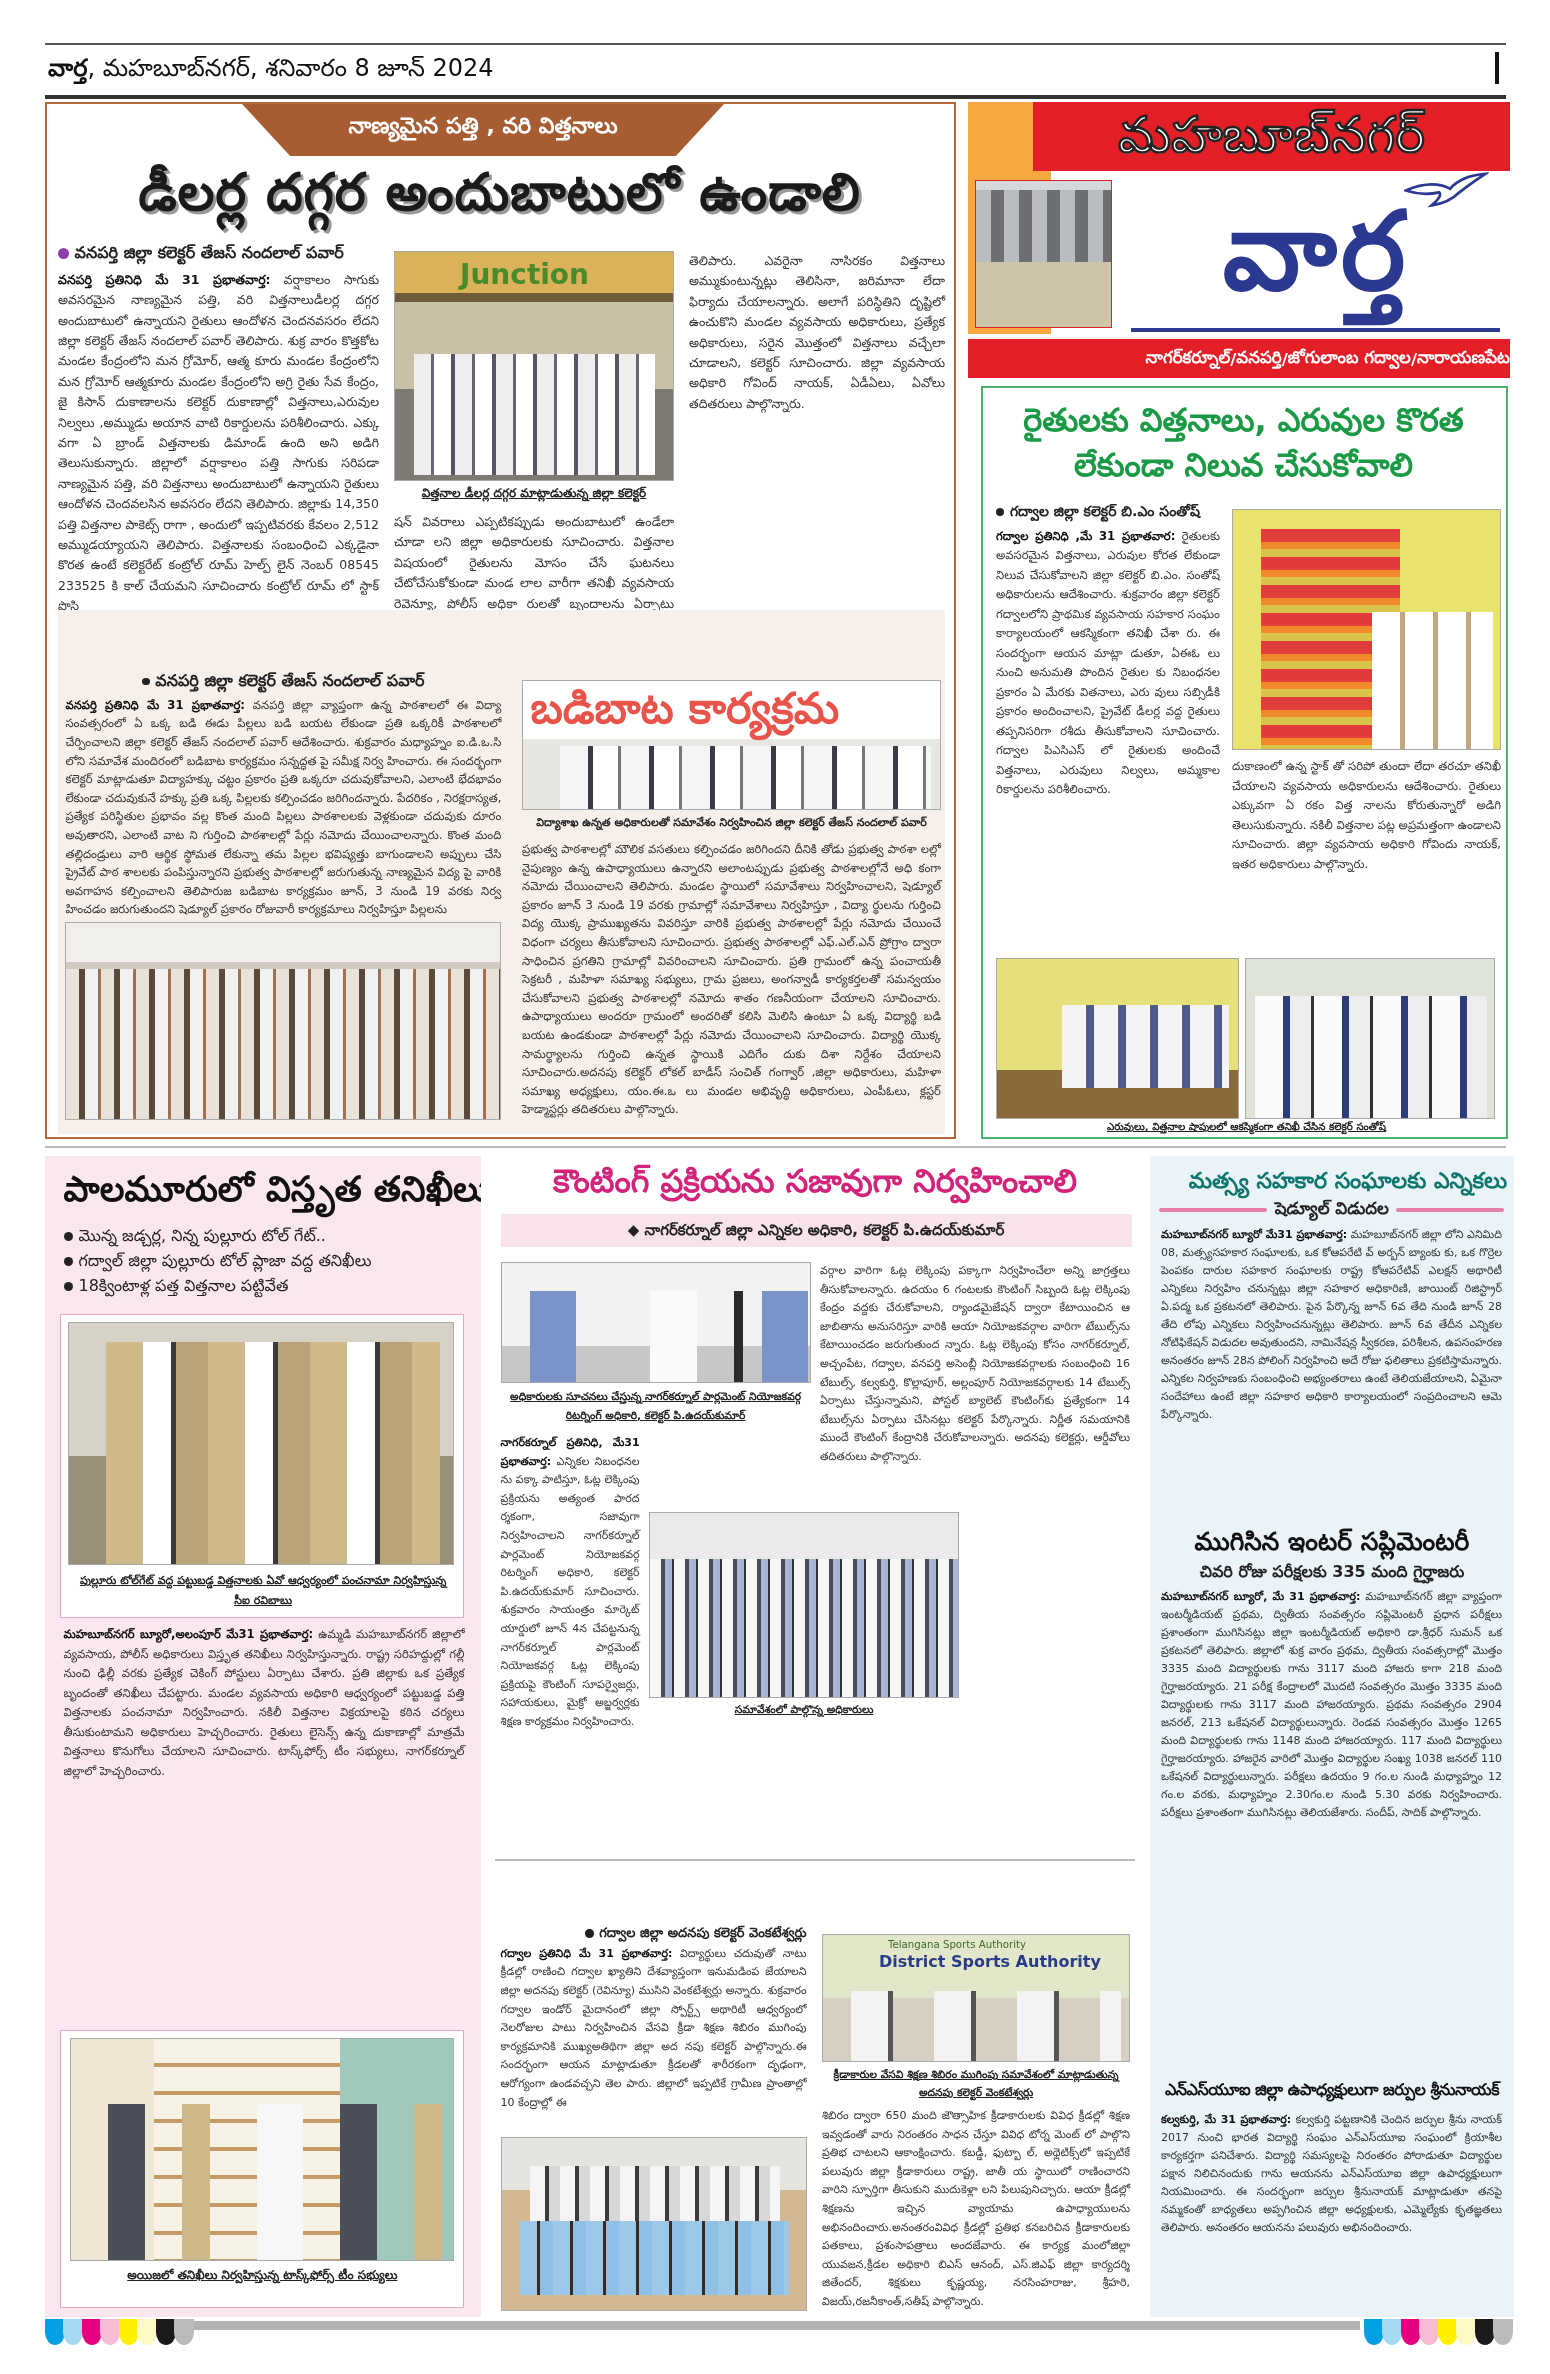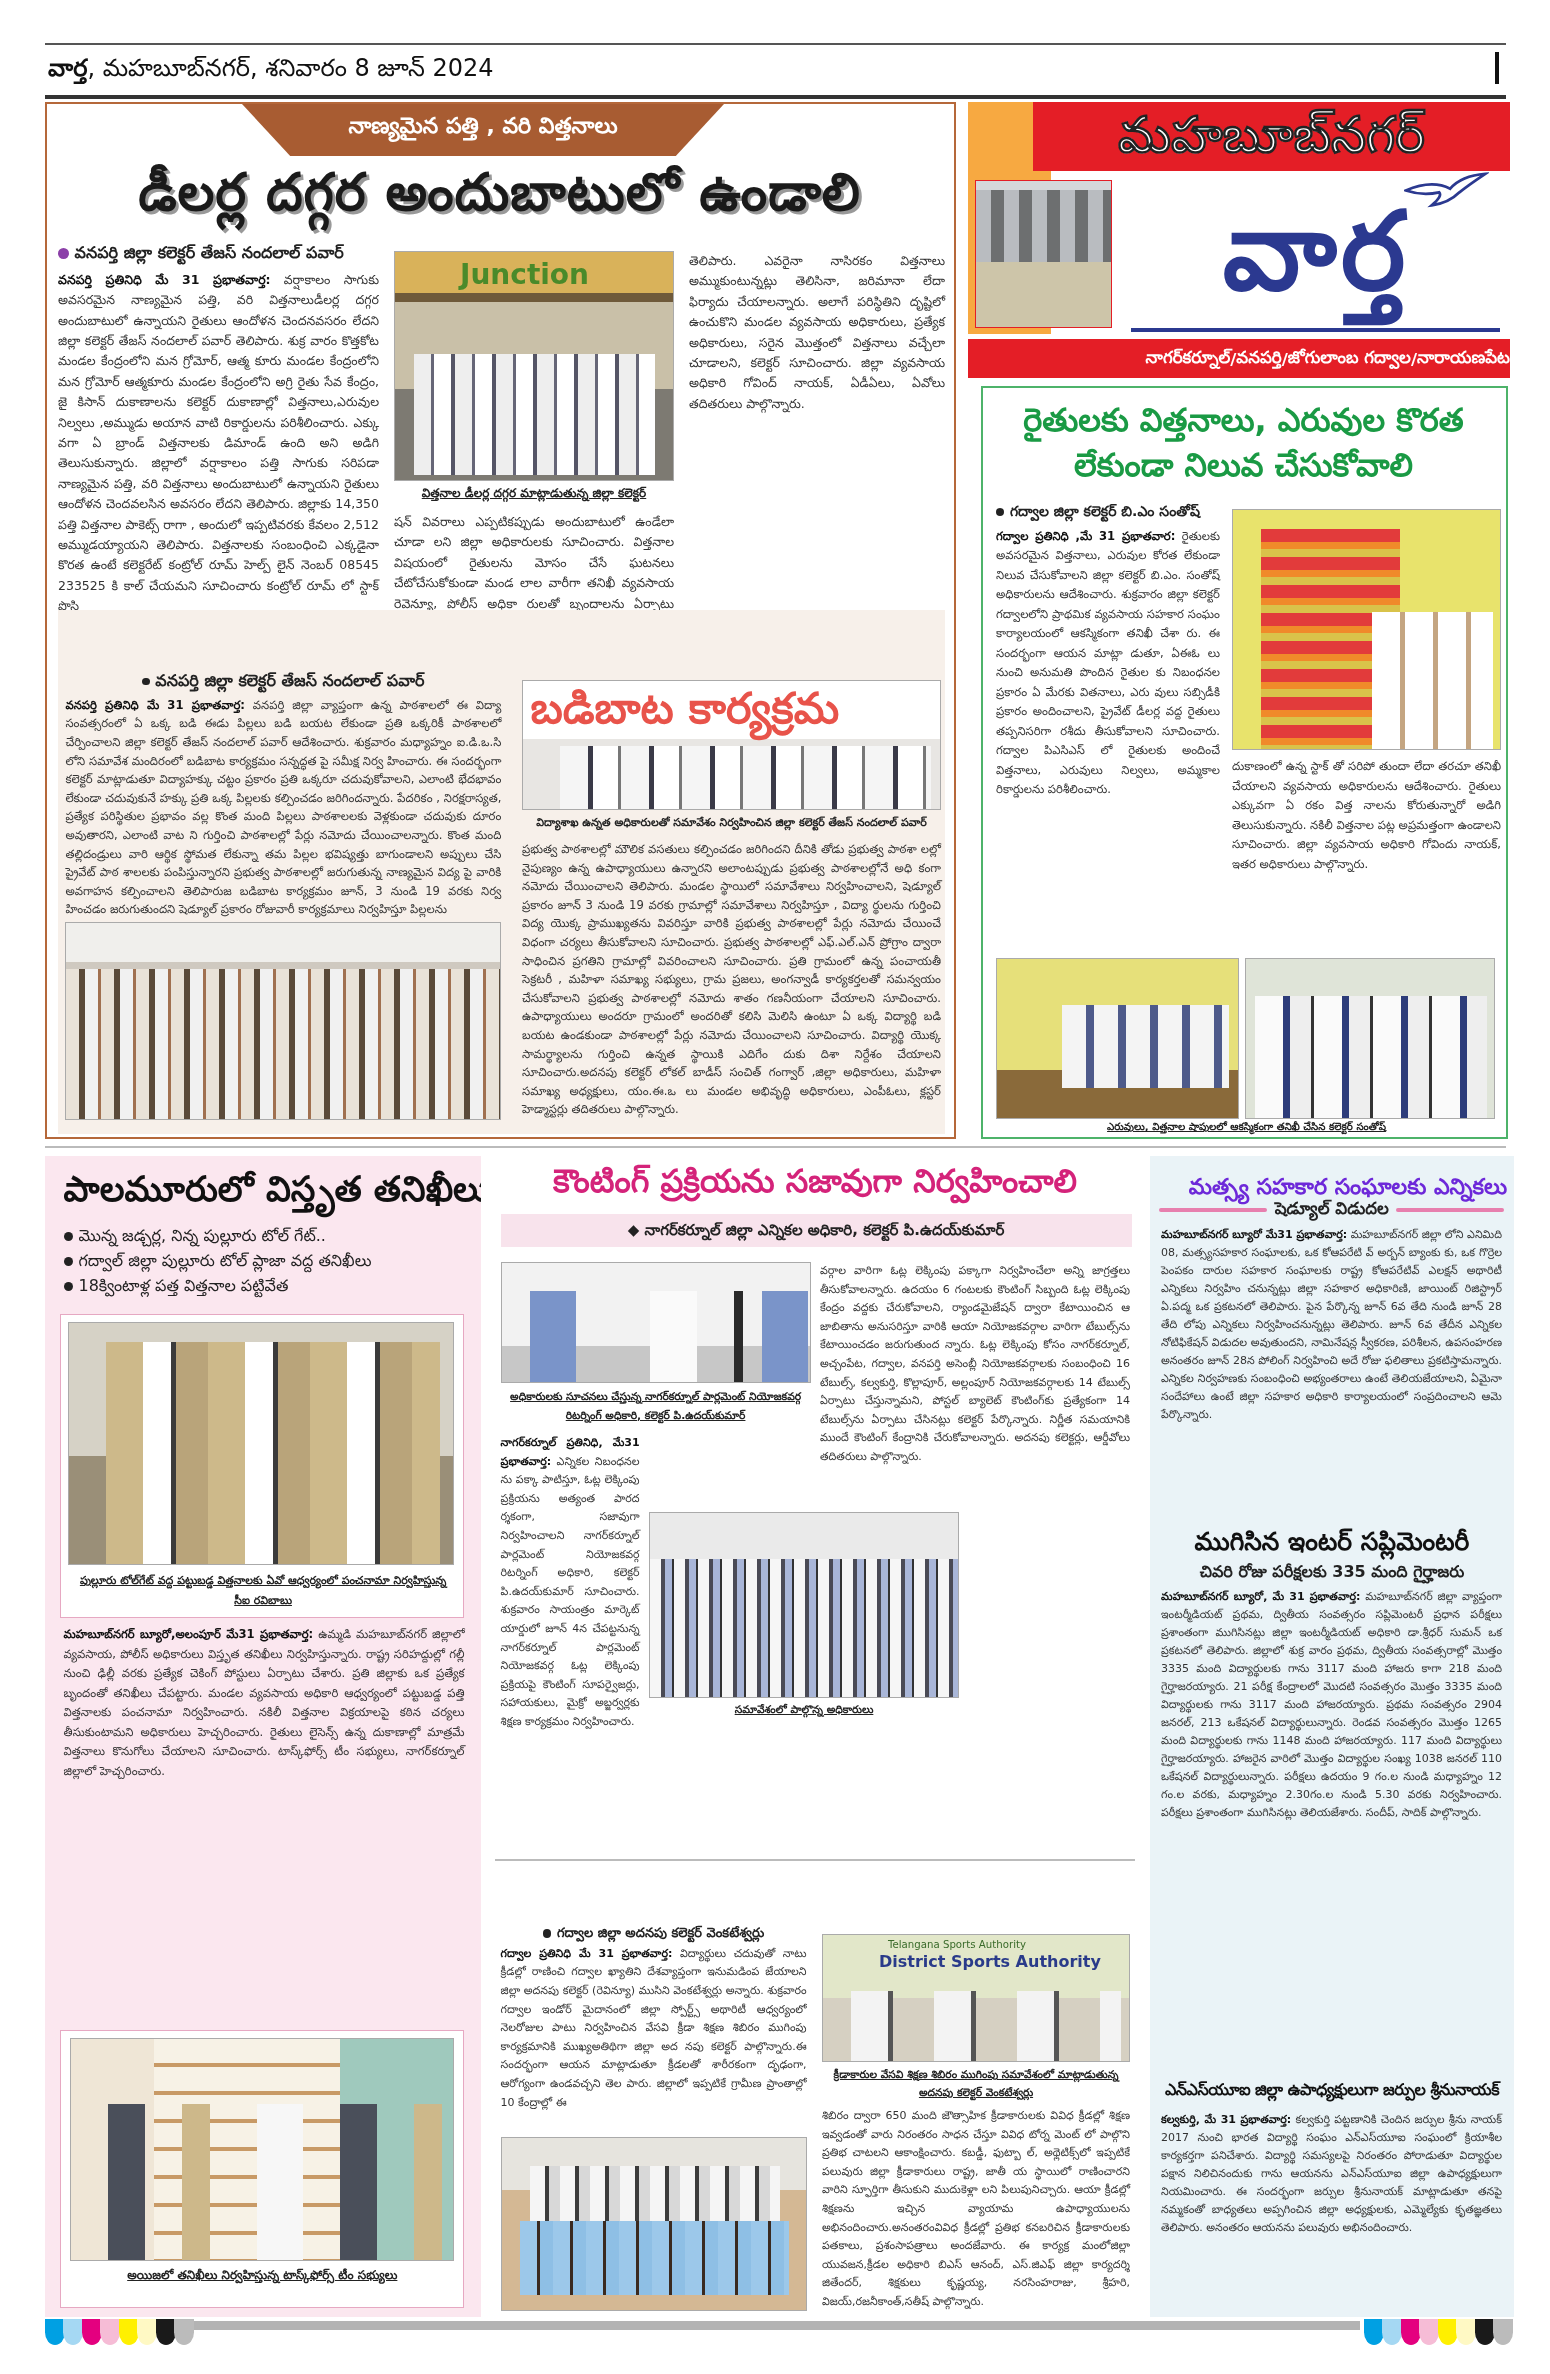--- a/index.html
+++ b/index.html
@@ -144,38 +144,38 @@
     <div class="abs" style="left:0;top:46px;width:310px;height:139px;background:repeating-linear-gradient(90deg,#f6f6f6 0 11px,#4a4a55 11px 15px,#a9b6d8 15px 22px,#333 22px 24px)"></div>
   </div>
   <div class="caption" style="left:154px;top:547px;width:310px;font-size:10.7px">సమావేశంలో పాల్గొన్న అధికారులు</div>
   <div class="body-text abs" style="left:325px;top:106px;width:310px;font-size:11px;line-height:18.6px">వర్గాల వారిగా ఓట్ల లెక్కింపు పక్కాగా నిర్వహించేలా అన్ని జాగ్రత్తలు తీసుకోవాలన్నారు. ఉదయం 6 గంటలకు కౌంటింగ్ సిబ్బంది ఓట్ల లెక్కింపు కేంద్రం వద్దకు చేరుకోవాలని, ర్యాండమైజేషన్ ద్వారా కేటాయించిన ఆ జాబితాను అనుసరిస్తూ వారికి ఆయా నియోజకవర్గాల వారిగా టేబుల్స్‌ను కేటాయించడం జరుగుతుంద న్నారు. ఓట్ల లెక్కింపు కోసం నాగర్‌కర్నూల్, అచ్చంపేట, గద్వాల, వనపర్తి అసెంబ్లీ నియోజకవర్గాలకు సంబంధించి 16 టేబుల్స్, కల్వకుర్తి, కొల్లాపూర్, అల్లంపూర్ నియోజకవర్గాలకు 14 టేబుల్స్ ఏర్పాటు చేస్తున్నామని, పోస్టల్ బ్యాలెట్ కౌంటింగ్‌కు ప్రత్యేకంగా 14 టేబుల్స్‌ను ఏర్పాటు చేసినట్లు కలెక్టర్ పేర్కొన్నారు. నిర్ణీత సమయానికి ముందే కౌంటింగ్ కేంద్రానికి చేరుకోవాలన్నారు. అదనపు కలెక్టర్లు, ఆర్డీవోలు తదితరులు పాల్గొన్నారు.</div>
 </div>
 
 <div class="abs" style="left:495px;top:1859px;width:640px;height:1.9px;background:#bbb"></div>
 
 <div class="box" style="left:495px;top:1864px;width:640px;height:455px;background:#fff">
   <div class="abs" style="left:5.6px;top:61px;width:306px">
-    <div class="byline" style="font-size:13px;text-align:center"><span class="dot" style="background:#222;width:8.3px;height:8.3px"></span><span>గద్వాల జిల్లా అదనపు కలెక్టర్ వెంకటేశ్వర్లు</span></div>
+    <div class="byline" style="font-size:13px;text-align:right"><span class="dot" style="background:#222;width:8.3px;height:8.3px"></span><span>గద్వాల జిల్లా అదనపు కలెక్టర్ వెంకటేశ్వర్లు</span></div>
     <div class="body-text" style="font-size:11px;line-height:18.6px;margin-top:1.9px"><b>గద్వాల ప్రతినిధి మే 31 ప్రభాతవార్త:</b> <span>విద్యార్థులు చదువుతో నాటు క్రీడల్లో రాణించి గద్వాల ఖ్యాతిని దేశవ్యాప్తంగా ఇనుమడింప జేయాలని జిల్లా అదనపు కలెక్టర్ (రెవిన్యూ) ముసిని వెంకటేశ్వర్లు అన్నారు. శుక్రవారం గద్వాల ఇండోర్ మైదానంలో జిల్లా స్పోర్ట్స్ అథారిటీ ఆధ్వర్యంలో నెలరోజుల పాటు నిర్వహించిన వేసవి క్రీడా శిక్షణ శిబిరం ముగింపు కార్యక్రమానికి ముఖ్యఅతిథిగా జిల్లా అద నపు కలెక్టర్ పాల్గొన్నారు.ఈ సందర్భంగా ఆయన మాట్లాడుతూ క్రీడలతో శారీరకంగా దృఢంగా, ఆరోగ్యంగా ఉండవచ్చని తెల పారు. జిల్లాలో ఇప్పటికే గ్రామీణ ప్రాంతాల్లో 10 కేంద్రాల్లో ఈ</span></div>
   </div>
   <div class="photo" style="left:327px;top:70px;width:308px;height:128px;background:linear-gradient(180deg,#e2e7c9 0 50%,#d6d0c2 50% 100%)">
     <div class="abs" style="left:65px;top:3.7px;font-size:10.2px;color:#3a6b2a;white-space:nowrap">Telangana Sports Authority</div>
     <div class="abs" style="left:56px;top:16.7px;font-size:16px;font-weight:bold;color:#2a3b8a;white-space:nowrap">District Sports Authority</div>
     <div class="abs" style="left:9.3px;top:56px;width:289px;height:72px;background:repeating-linear-gradient(90deg,transparent 0 18.6px,#f3f3f3 18.6px 56px,#555 56px 61px,transparent 61px 83px)"></div>
   </div>
   <div class="caption" style="left:327px;top:202px;width:308px;font-size:10.7px;line-height:17.6px">క్రీడాకారుల వేసవి శిక్షణ శిబిరం ముగింపు సమావేశంలో మాట్లాడుతున్న అదనపు కలెక్టర్ వెంకటేశ్వర్లు</div>
   <div class="photo" style="left:5.6px;top:273px;width:306px;height:174px;background:linear-gradient(180deg,#e6e4de 0 30%,#d4b894 30% 100%)">
     <div class="abs" style="left:28px;top:28px;width:250px;height:56px;background:repeating-linear-gradient(90deg,#f5f5f5 0 15px,#3b3b3b 15px 18.6px,#d8d8d8 18.6px 30px)"></div>
     <div class="abs" style="left:18.6px;top:83px;width:269px;height:74px;background:repeating-linear-gradient(90deg,#9cc8ea 0 16.7px,#3a2a20 16.7px 20.4px,#8ebfe5 20.4px 33px)"></div>
   </div>
   <div class="body-text abs" style="left:327px;top:243px;width:308px;font-size:11px;line-height:18.6px">శిబిరం ద్వారా 650 మంది జౌత్సాహిక క్రీడాకారులకు వివిధ క్రీడల్లో శిక్షణ ఇవ్వడంతో వారు నిరంతరం సాధన చేస్తూ వివిధ టోర్న మెంట్ లో పాల్గొని ప్రతిభ చాటలని ఆకాంక్షించారు. కబడ్డీ, ఫుట్బా ల్, అథ్లెటిక్స్‌లో ఇప్పటికే పలువురు జిల్లా క్రీడాకారులు రాష్ట్ర, జాతీ య స్థాయిలో రాణించారని వారిని స్ఫూర్తిగా తీసుకుని ముదుకెళ్లా లని పిలుపునిచ్చారు. ఆయా క్రీడల్లో శిక్షణను ఇచ్చిన వ్యాయామ ఉపాధ్యాయులను అభినందించారు.అనంతరంవివిధ క్రీడల్లో ప్రతిభ కనబరిచిన క్రీడాకారులకు పతకాలు, ప్రశంసాపత్రాలు అందజేవారు. ఈ కార్యక్ర మంలోజిల్లా యువజన,క్రీడల అధికారి బిఎస్ ఆనంద్, ఎస్.జిఎఫ్ జిల్లా కార్యదర్శి జితేందర్, శిక్షకులు కృష్ణయ్య, నరసింహరాజు, శ్రీహరి, విజయ్,రజనీకాంత్,సతీష్ పాల్గొన్నారు.</div>
 </div>
 
 <div class="box" style="left:1150px;top:1156px;width:364px;height:1161px;background:#eaf3f7">
-  <div class="hl" style="left:0;top:18px;width:396px;font-size:22px;color:#6d28d9">మత్స్య సహకార సంఘాలకు ఎన్నికలు</div>
+  <div class="hl" style="left:0;top:12px;width:396px;font-size:22px;color:#0f766e">మత్స్య సహకార సంఘాలకు ఎన్నికలు</div>
   <div class="abs" style="left:9.3px;top:43px;width:345px;height:22px;display:flex;align-items:center;gap:7.4px">
     <span style="flex:1;height:3.7px;background:#e77fae;border-radius:1.9px"></span>
     <span style="font-size:16.7px;font-weight:bold">షెడ్యూల్ విడుదల</span>
     <span style="flex:1;height:3.7px;background:#e77fae;border-radius:1.9px"></span>
   </div>
   <div class="body-text abs" style="left:11px;top:70px;width:341px;font-size:11px;line-height:18px"><b>మహబూబ్‌నగర్ బ్యూరో మే31 ప్రభాతవార్త:</b> <span>మహబూబ్‌నగర్ జిల్లా లోని ఎనిమిది 08, మత్స్యసహకార సంఘాలకు, ఒక కోఆపరేటి వ్ అర్బన్ బ్యాంకు కు, ఒక గొర్రెల పెంపకం దారుల సహకార సంఘాలకు రాష్ట్ర కోఆపరేటివ్ ఎలక్షన్ అథారిటీ ఎన్నికలు నిర్వహిం చనున్నట్లు జిల్లా సహకార అధికారిణి, జాయింట్ రిజిస్ట్రార్ ఏ.పద్మ ఒక ప్రకటనలో తెలిపారు. పైన పేర్కొన్న జూన్ 6వ తేది నుండి జూన్ 28 తేది లోపు ఎన్నికలు నిర్వహించనున్నట్లు తెలిపారు. జూన్ 6వ తేదీన ఎన్నికల నోటిఫికేషన్ విడుదల అవుతుందని, నామినేషన్ల స్వీకరణ, పరిశీలన, ఉపసంహరణ అనంతరం జూన్ 28న పోలింగ్ నిర్వహించి అదే రోజు ఫలితాలు ప్రకటిస్తామన్నారు. ఎన్నికల నిర్వహణకు సంబంధించి అభ్యంతరాలు ఉంటే తెలియజేయాలని, ఏమైనా సందేహాలు ఉంటే జిల్లా సహకార అధికారి కార్యాలయంలో సంప్రదించాలని ఆమె పేర్కొన్నారు.</span></div>
 
   <div class="hl" style="left:0;top:371px;width:364px;font-size:25px;color:#111">ముగిసిన ఇంటర్ సప్లిమెంటరీ</div>
   <div class="hl" style="left:0;top:406px;width:364px;font-size:16px;color:#222">చివరి రోజు పరీక్షలకు 335 మంది గైర్హాజరు</div>
   <div class="body-text abs" style="left:11px;top:432px;width:341px;font-size:11px;line-height:18px"><b>మహబూబ్‌నగర్ బ్యూరో, మే 31 ప్రభాతవార్త:</b> <span>మహబూబ్‌నగర్ జిల్లా వ్యాప్తంగా ఇంటర్మీడియట్ ప్రథమ, ద్వితీయ సంవత్సరం సప్లిమెంటరీ ప్రధాన పరీక్షలు ప్రశాంతంగా ముగిసినట్లు జిల్లా ఇంటర్మీడియట్ అధికారి డా.శ్రీధర్ సుమన్ ఒక ప్రకటనలో తెలిపారు. జిల్లాలో శుక్ర వారం ప్రథమ, ద్వితీయ సంవత్సరాల్లో మొత్తం 3335 మంది విద్యార్థులకు గాను 3117 మంది హాజరు కాగా 218 మంది గైర్హాజరయ్యారు. 21 పరీక్ష కేంద్రాలలో మొదటి సంవత్సరం మొత్తం 3335 మంది విద్యార్థులకు గాను 3117 మంది హాజరయ్యారు. ప్రథమ సంవత్సరం 2904 జనరల్, 213 ఒకేషనల్ విద్యార్థులున్నారు. రెండవ సంవత్సరం మొత్తం 1265 మంది విద్యార్థులకు గాను 1148 మంది హాజరయ్యారు. 117 మంది విద్యార్థులు గైర్హాజరయ్యారు. హాజరైన వారిలో మొత్తం విద్యార్థుల సంఖ్య 1038 జనరల్ 110 ఒకేషనల్ విద్యార్థులున్నారు. పరీక్షలు ఉదయం 9 గం.ల నుండి మధ్యాహ్నం 12 గం.ల వరకు, మధ్యాహ్నం 2.30గం.ల నుండి 5.30 వరకు నిర్వహించారు. పరీక్షలు ప్రశాంతంగా ముగిసినట్లు తెలియజేశారు. సందీప్, సాదిక్ పాల్గొన్నారు.</span></div>

